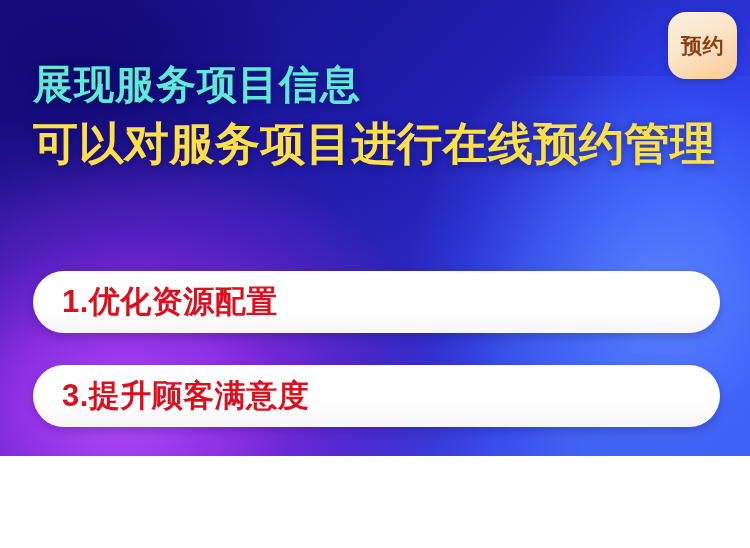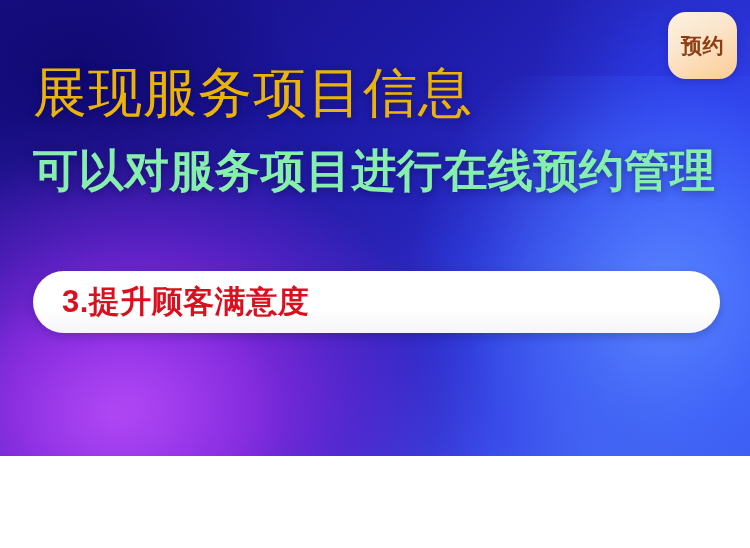--- a/index.html
+++ b/index.html
@@ -99,34 +99,34 @@
   }
 
   
   .headings {
     position: absolute;
     left: 33px;
     top: 62px;
     z-index: 5;
   }
   .headline-1 {
-    font-size: 54px;
+    font-size: 40px;
     line-height: 1.12;
-    font-weight: 400;
-    color: #eab308;
+    font-weight: 700;
+    color: #5eead4;
     letter-spacing: 1px;
     white-space: nowrap;
     text-shadow: 0 2px 10px rgba(8,4,60,0.45);
   }
   .headline-2 {
-    margin-top: 24px;
+    margin-top: 12px;
     font-size: 45px;
     line-height: 1.12;
     font-weight: 700;
-    color: #86efac;
+    color: #fde047;
     letter-spacing: 0.5px;
     white-space: nowrap;
     text-shadow: 0 2px 10px rgba(8,4,60,0.45);
   }
 
   
   .badge {
     position: absolute;
     right: 13px;
     top: 12px;
@@ -196,17 +196,20 @@
     <span class="badge-text">预约</span>
   </div>
 
   <div class="headings">
     <div class="headline-1">展现服务项目信息</div>
     <div class="headline-2">可以对服务项目进行在线预约管理</div>
   </div>
 
   <div class="pill-list">
     <div class="pill">
+      <span class="pill-text">1.优化资源配置</span>
+    </div>
+    <div class="pill">
       <span class="pill-text">3.提升顾客满意度</span>
     </div>
   </div>
 
 </div>
 
 </body></html>

